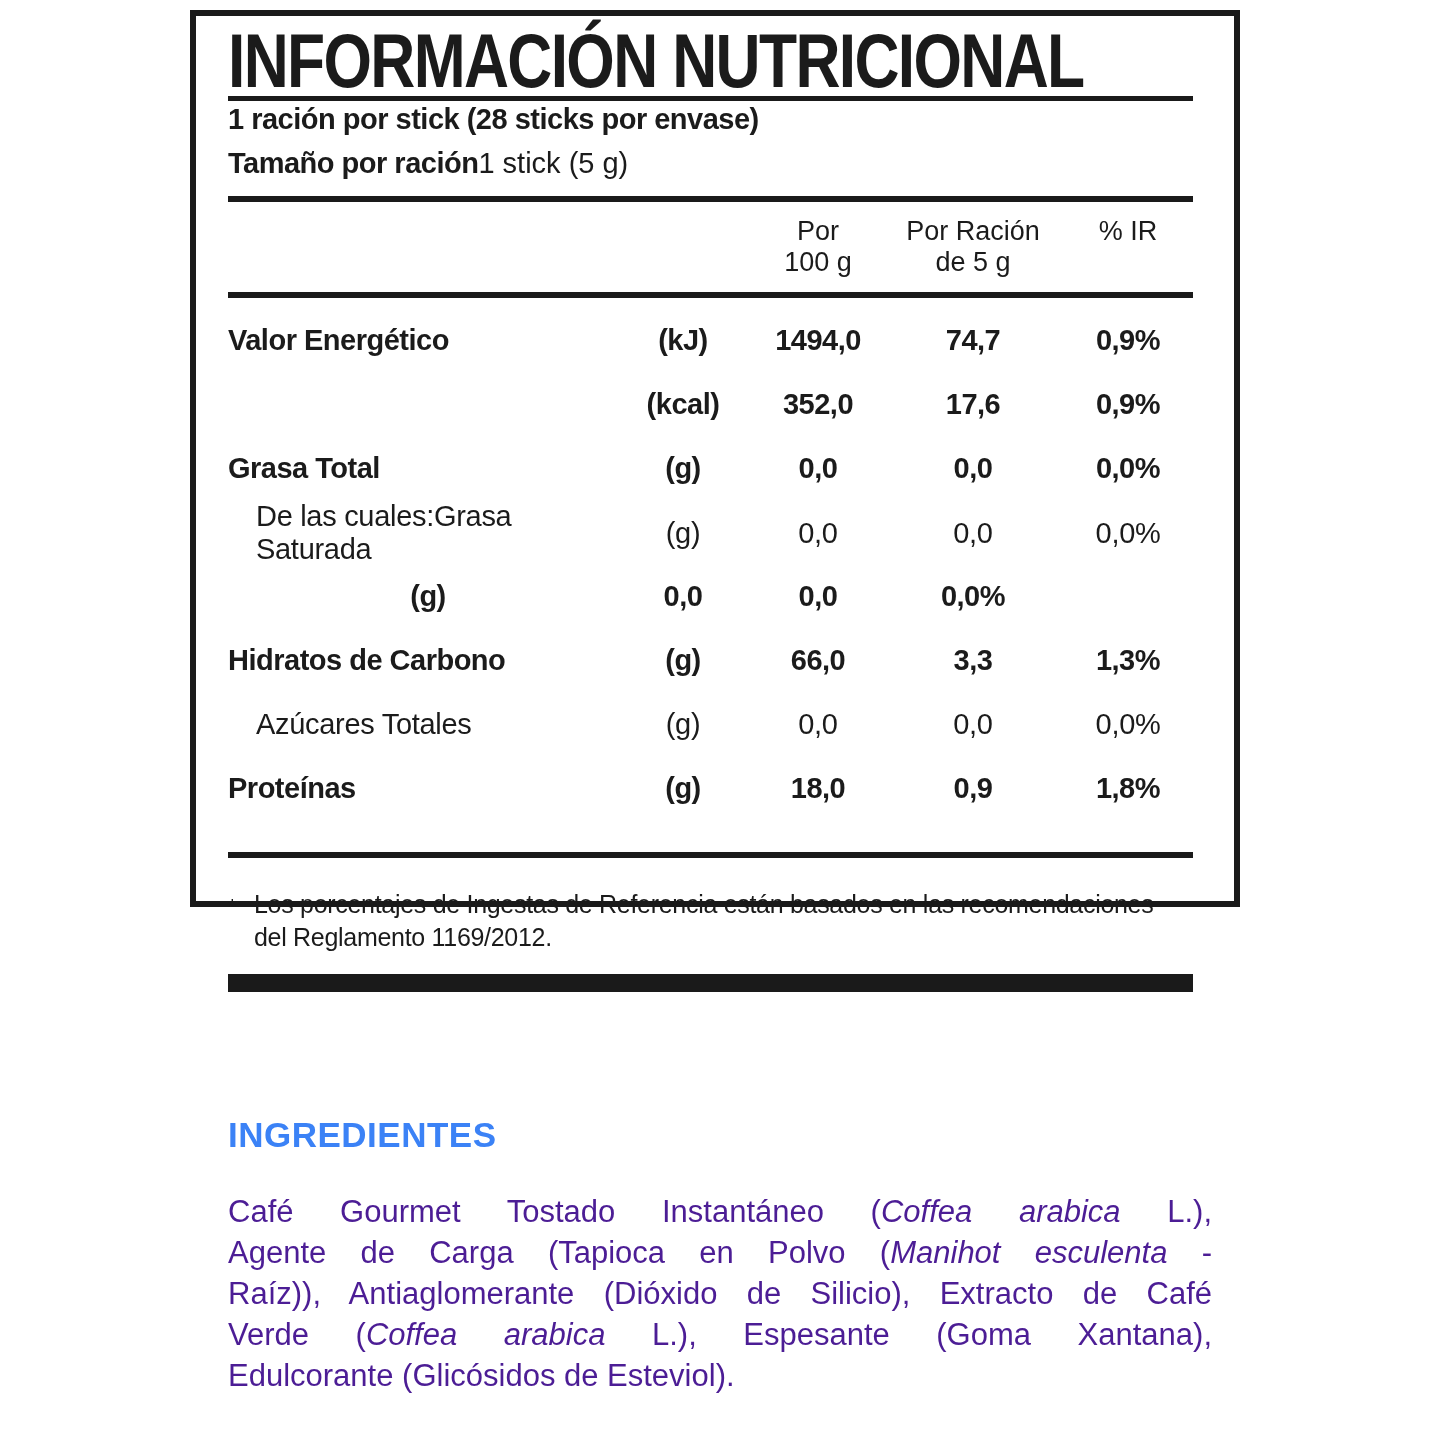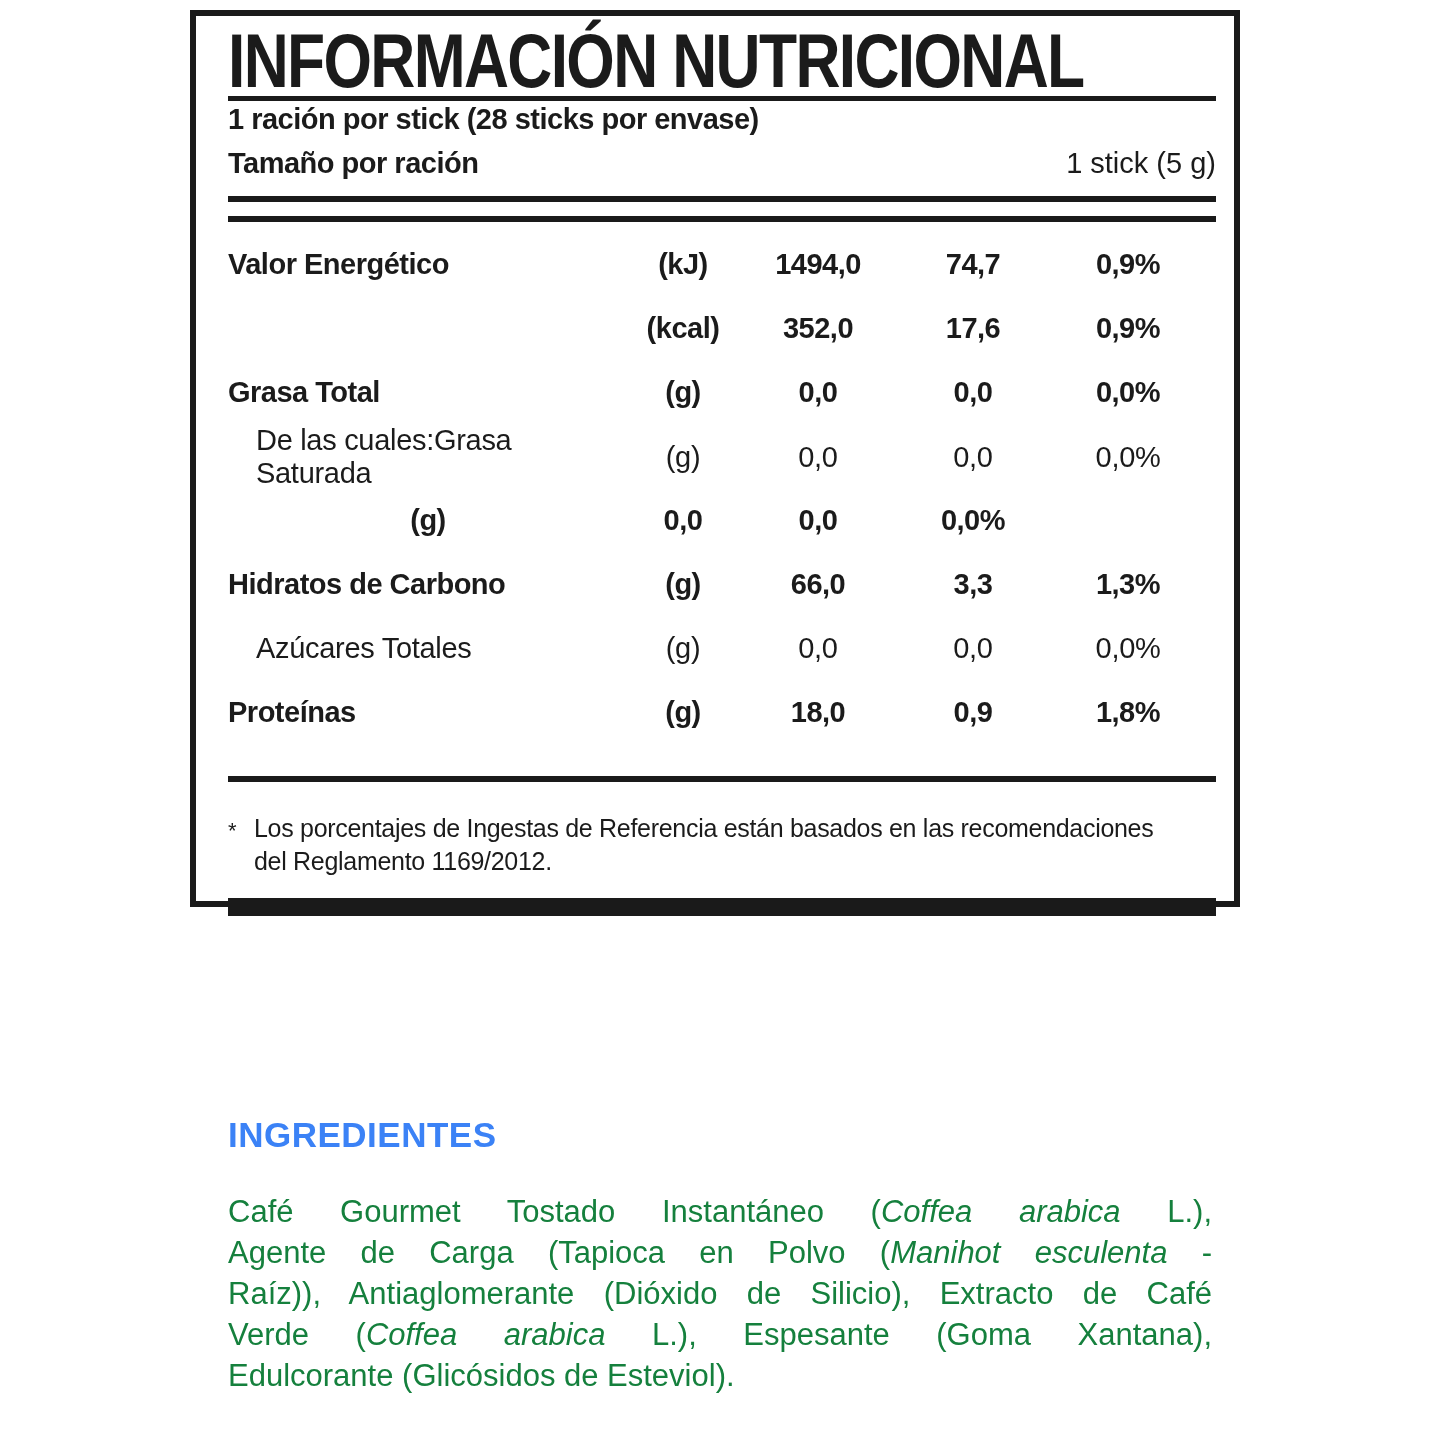--- a/index.html
+++ b/index.html
@@ -4,30 +4,30 @@
 <style>
   html,body { margin:0; padding:0; background:#ffffff; }
   .canvas {
     position:relative; width:1445px; height:1445px; background:#ffffff;
     font-family:"Liberation Sans", sans-serif; color:#1b1b1b; overflow:hidden;
   }
   
   .label-box {
     position:absolute; left:190px; top:10px; width:1050px; height:897px;
     border:6px solid #1a1a1a; box-sizing:border-box; background:#fff;
-    padding:0 18px 0 32px;
+    padding:0 41px 0 32px;
   }
   .title {
     margin-top:10px; height:70px; line-height:70px;
     font-size:76px; font-weight:bold; letter-spacing:-2px; white-space:nowrap;
     transform:scaleX(0.82); transform-origin:0 50%;
   }
   .title-rule { height:5px; background:#1a1a1a; }
   .serving-line { margin-top:1px; height:34px; line-height:34px; font-size:29px; font-weight:bold; letter-spacing:-0.5px; }
-  .serving-row { margin-top:10px; height:34px; line-height:34px; display:flex; justify-content:space-between; font-size:29px; }
+  .serving-row { margin-top:10px; height:34px; line-height:34px; display:flex; font-size:29px; }
   .serving-row .bold { font-weight:bold; letter-spacing:-0.5px; }
   .rule { height:6px; background:#1a1a1a; }
   .rule-1 { margin-top:16px; }
   .rule-2 { margin-top:14px; }
   .rule-3 { margin-top:32px; }
   .grid5 { display:grid; grid-template-columns:400px 110px 160px 150px 160px; }
   .col-headers { margin-top:14px; font-size:27px; line-height:31px; }
   .col-headers .hdr { text-align:center; }
   .col-headers .hdr span { display:block; }
   .t-rows { margin-top:10px; }
@@ -60,20 +60,35 @@
 
     <div class="serving-line">1 ración por stick (28 sticks por envase)</div>
 
     <div class="serving-row">
       <span class="bold">Tamaño por ración</span>
       <span>1 stick (5 g)</span>
     </div>
 
     <div class="rule rule-1"></div>
 
+    <div class="col-headers grid5">
+      <span></span>
+      <span></span>
+      <span class="hdr">
+        <span>Por</span>
+        <span>100 g</span>
+      </span>
+      <span class="hdr">
+        <span>Por Ración</span>
+        <span>de 5 g</span>
+      </span>
+      <span class="hdr">
+        <span>% IR</span>
+      </span>
+    </div>
 
     <div class="rule rule-2"></div>
 
     <div class="t-rows">
         <div class="t-row grid5 bold">
           <span class="c-label">Valor Energético</span>
           <span class="c-unit">(kJ)</span>
           <span class="c-val">1494,0</span>
           <span class="c-val">74,7</span>
           <span class="c-val">0,9%</span>
@@ -137,21 +152,21 @@
         <span style="display:block">del Reglamento 1169/2012.</span>
       </span>
     </div>
 
     <div class="bar"></div>
 
   </div>
 
   <div class="ingredients">
     <div class="ing-heading" style="color: #3b82f6;">INGREDIENTES</div>
-    <div class="ing-text" style="color: #15803d; margin-top: 36px;">
+    <div class="ing-text" style="color: #4c1d95; margin-top: 36px;">
         <div class="ing-line just"><span>Café Gourmet Tostado Instantáneo (</span><em>Coffea arabica</em><span> L.),</span></div>
         <div class="ing-line just"><span>Agente de Carga (Tapioca en Polvo (</span><em>Manihot esculenta</em><span> -</span></div>
         <div class="ing-line just"><span>Raíz)), Antiaglomerante (Dióxido de Silicio), Extracto de Café</span></div>
         <div class="ing-line just"><span>Verde (</span><em>Coffea arabica</em><span> L.), Espesante (Goma Xantana),</span></div>
         <div class="ing-line"><span>Edulcorante (Glicósidos de Esteviol).</span></div>
       </div>
   </div>
 
 </div>
 

